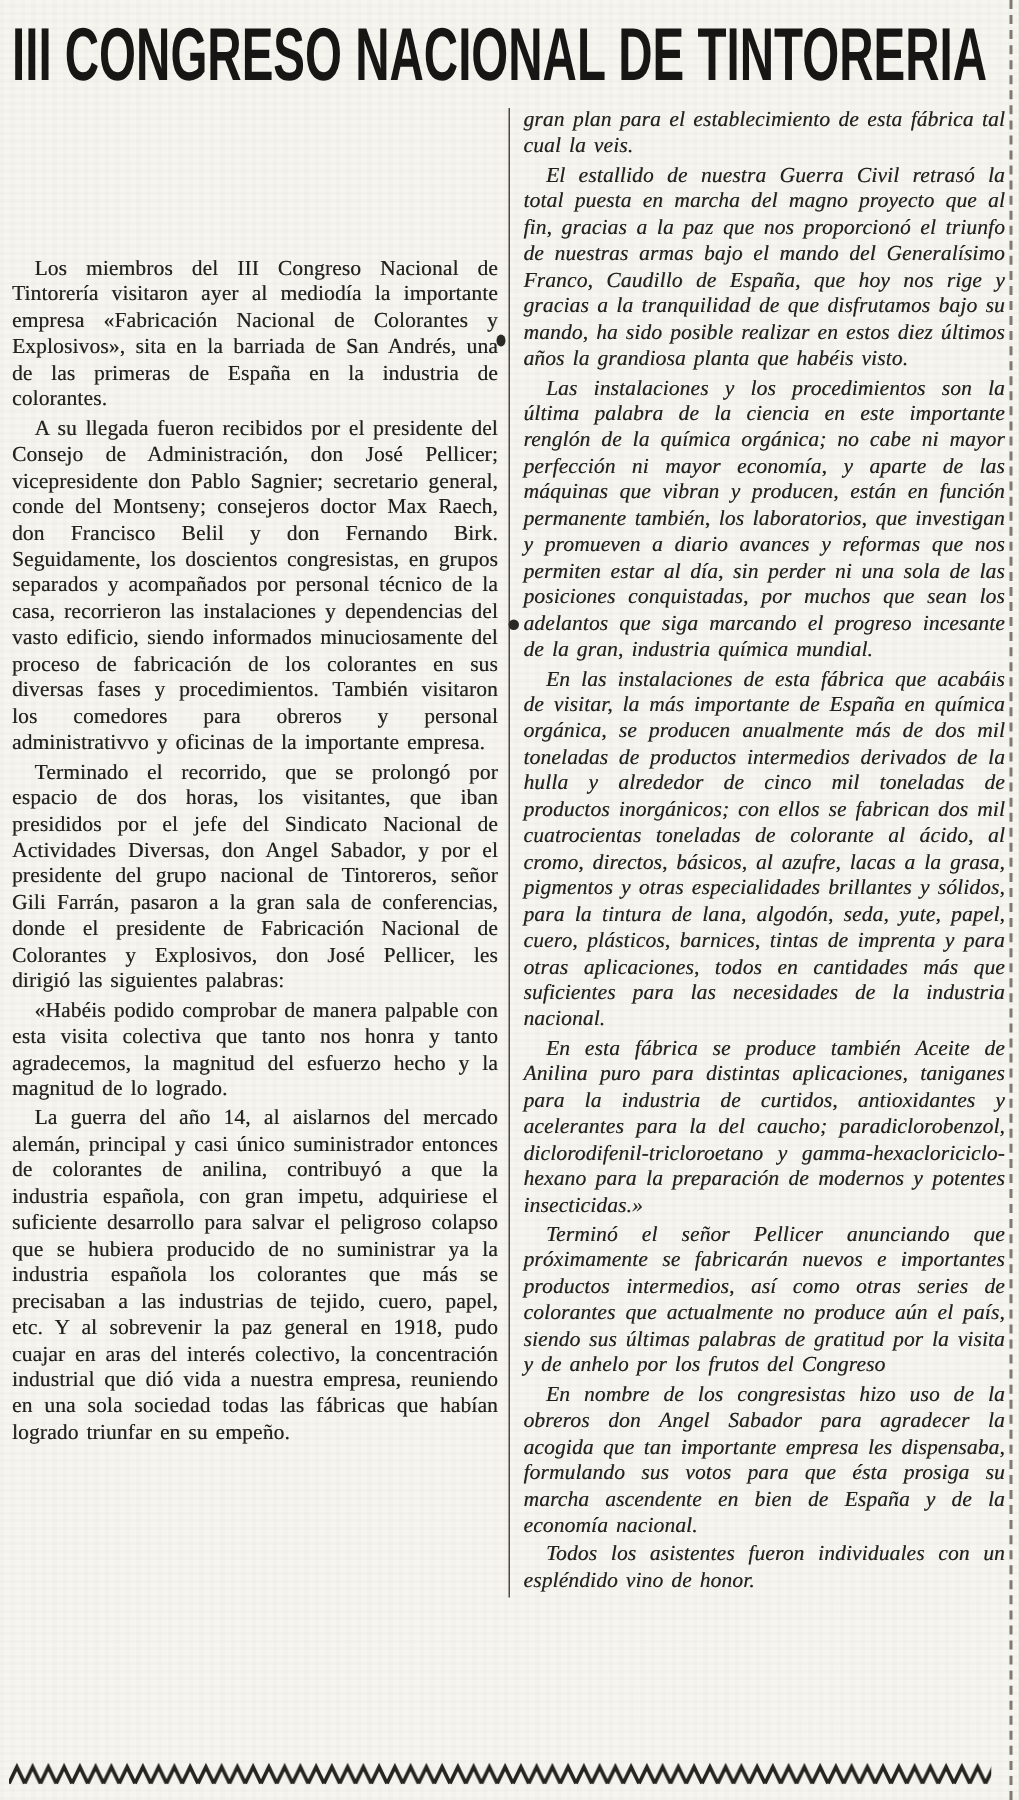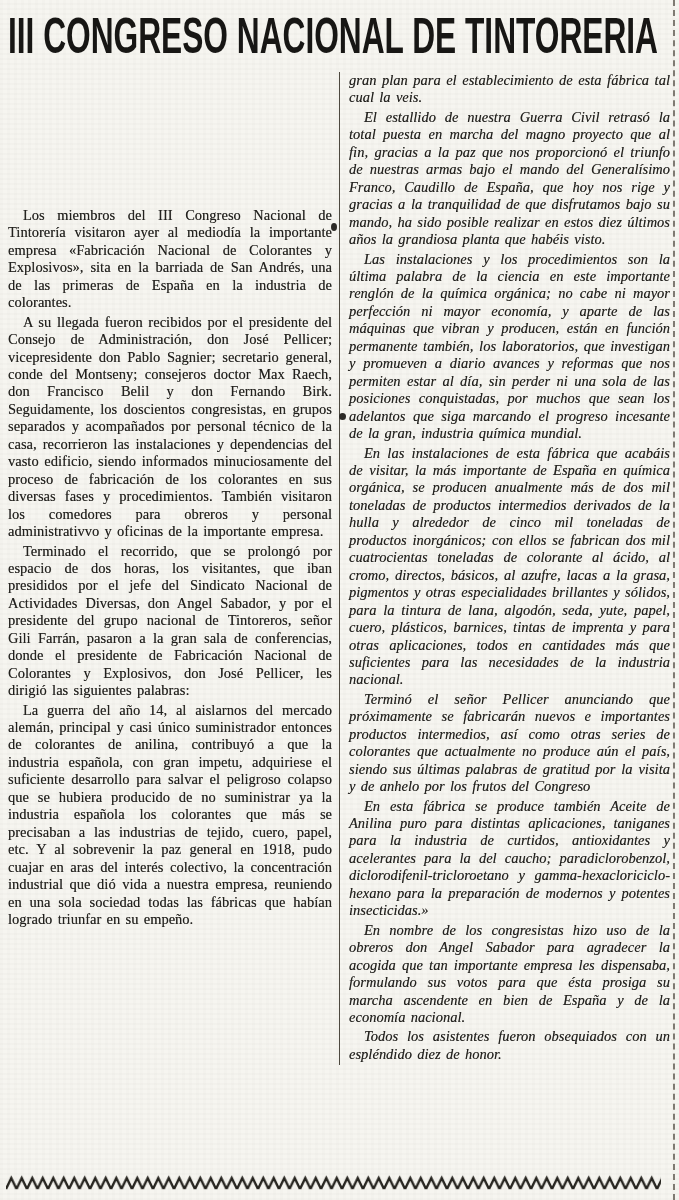--- a/index.html
+++ b/index.html
@@ -76,31 +76,32 @@
     <svg width="663" height="60" viewBox="0 0 663 60">
       <text x="0" y="47" font-size="50" textLength="650" lengthAdjust="spacingAndGlyphs">III CONGRESO NACIONAL DE TINTORERIA</text>
     </svg>
   </div>
 
   <div class="columns">
     <div class="col left">
       <p>Los miembros del III Congreso Nacional de Tintorería visitaron ayer al mediodía la importante empresa «Fabricación Nacional de Colorantes y Explosivos», sita en la barriada de San Andrés, una de las primeras de España en la industria de colorantes.</p>
       <p>A su llegada fueron recibidos por el presidente del Consejo de Administración, don José Pellicer; vicepresidente don Pablo Sagnier; secretario general, conde del Montseny; consejeros doctor Max Raech, don Francisco Belil y don Fernando Birk. Seguidamente, los doscientos congresistas, en grupos separados y acompañados por personal técnico de la casa, recorrieron las instalaciones y dependencias del vasto edificio, siendo informados minuciosamente del proceso de fabricación de los colorantes en sus diversas fases y procedimientos. También visitaron los comedores para obreros y personal administrativvo y oficinas de la importante empresa.</p>
       <p>Terminado el recorrido, que se prolongó por espacio de dos horas, los visitantes, que iban presididos por el jefe del Sindicato Nacional de Actividades Diversas, don Angel Sabador, y por el presidente del grupo nacional de Tintoreros, señor Gili Farrán, pasaron a la gran sala de conferencias, donde el presidente de Fabricación Nacional de Colorantes y Explosivos, don José Pellicer, les dirigió las siguientes palabras:</p>
+      <p>«Habéis podido comprobar de manera palpable con esta visita colectiva que tanto nos honra y tanto agradecemos, la magnitud del esfuerzo hecho y la magnitud de lo logrado.</p>
       <p>La guerra del año 14, al aislarnos del mercado alemán, principal y casi único suministrador entonces de colorantes de anilina, contribuyó a que la industria española, con gran impetu, adquiriese el suficiente desarrollo para salvar el peligroso colapso que se hubiera producido de no suministrar ya la industria española los colorantes que más se precisaban a las industrias de tejido, cuero, papel, etc. Y al sobrevenir la paz general en 1918, pudo cuajar en aras del interés colectivo, la concentración industrial que dió vida a nuestra empresa, reuniendo en una sola sociedad todas las fábricas que habían logrado triunfar en su empeño.</p>
     </div>
     <div class="col right">
       <p class="no-indent">gran plan para el establecimiento de esta fábrica tal cual la veis.</p>
       <p>El estallido de nuestra Guerra Civil retrasó la total puesta en marcha del magno proyecto que al fin, gracias a la paz que nos proporcionó el triunfo de nuestras armas bajo el mando del Generalísimo Franco, Caudillo de España, que hoy nos rige y gracias a la tranquilidad de que disfrutamos bajo su mando, ha sido posible realizar en estos diez últimos años la grandiosa planta que habéis visto.</p>
       <p>Las instalaciones y los procedimientos son la última palabra de la ciencia en este importante renglón de la química orgánica; no cabe ni mayor perfección ni mayor economía, y aparte de las máquinas que vibran y producen, están en función permanente también, los laboratorios, que investigan y promueven a diario avances y reformas que nos permiten estar al día, sin perder ni una sola de las posiciones conquistadas, por muchos que sean los adelantos que siga marcando el progreso incesante de la gran, industria química mundial.</p>
       <p>En las instalaciones de esta fábrica que acabáis de visitar, la más importante de España en química orgánica, se producen anualmente más de dos mil toneladas de productos intermedios derivados de la hulla y alrededor de cinco mil toneladas de productos inorgánicos; con ellos se fabrican dos mil cuatrocientas toneladas de colorante al ácido, al cromo, directos, básicos, al azufre, lacas a la grasa, pigmentos y otras especialidades brillantes y sólidos, para la tintura de lana, algodón, seda, yute, papel, cuero, plásticos, barnices, tintas de imprenta y para otras aplicaciones, todos en cantidades más que suficientes para las necesidades de la industria nacional.</p>
+      <p>En esta fábrica se produce también Aceite de Anilina puro para distintas aplicaciones, taniganes para la industria de curtidos, antioxidantes y acelerantes para la del caucho; paradiclorobenzol, diclorodifenil-tricloroetano y gamma-hexacloriciclo-hexano para la preparación de modernos y potentes insecticidas.»</p>
       <p>Terminó el señor Pellicer anunciando que próximamente se fabricarán nuevos e importantes productos intermedios, así como otras series de colorantes que actualmente no produce aún el país, siendo sus últimas palabras de gratitud por la visita y de anhelo por los frutos del Congreso</p>
-      <p>En esta fábrica se produce también Aceite de Anilina puro para distintas aplicaciones, taniganes para la industria de curtidos, antioxidantes y acelerantes para la del caucho; paradiclorobenzol, diclorodifenil-tricloroetano y gamma-hexacloriciclo-hexano para la preparación de modernos y potentes insecticidas.»</p>
       <p>En nombre de los congresistas hizo uso de la obreros don Angel Sabador para agradecer la acogida que tan importante empresa les dispensaba, formulando sus votos para que ésta prosiga su marcha ascendente en bien de España y de la economía nacional.</p>
-      <p>Todos los asistentes fueron obsequiados con un espléndido diez de honor.</p>
+      <p>Todos los asistentes fueron individuales con un espléndido vino de honor.</p>
     </div>
   </div>
 
   <svg class="zigzag" width="655" height="20" viewBox="0 0 655 20">
     <defs>
       <pattern id="zz" width="10.5" height="20" patternUnits="userSpaceOnUse">
         <path d="M0 15 L5.25 4 L10.5 15" stroke="#26241f" stroke-width="2.4" fill="none"></path>
       </pattern>
     </defs>
     <rect x="0" y="0" width="655" height="20" fill="url(#zz)"></rect>

